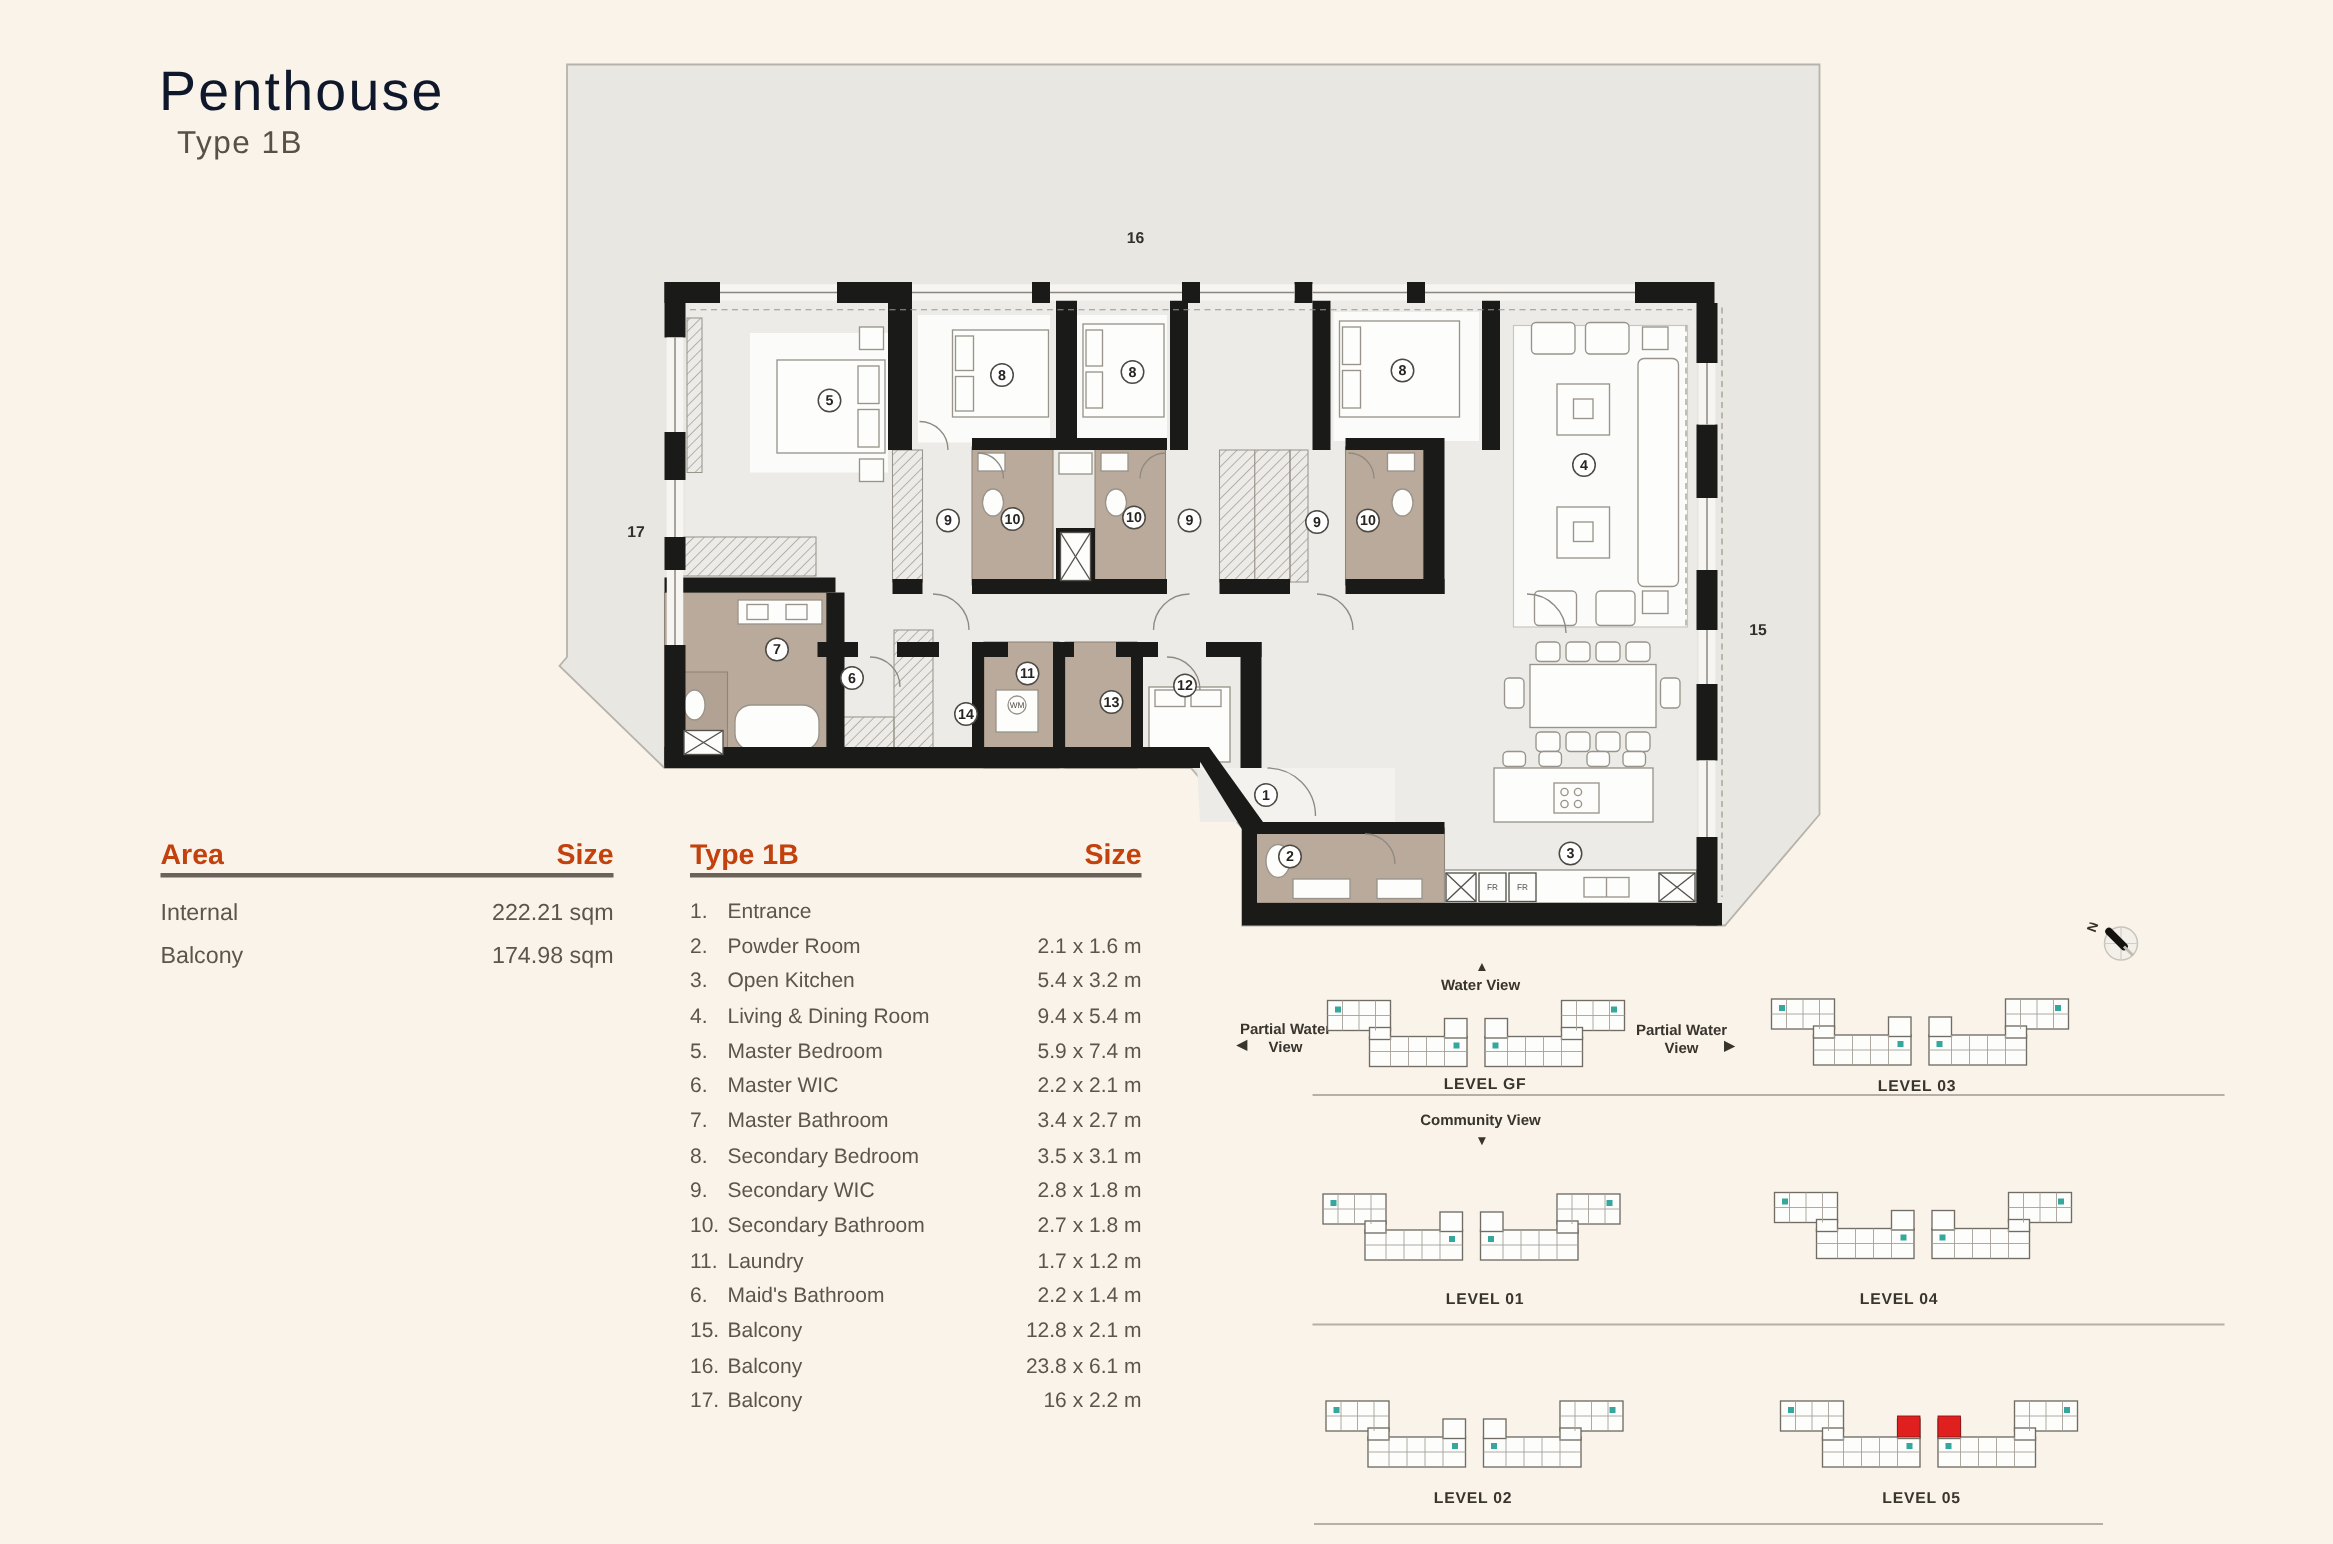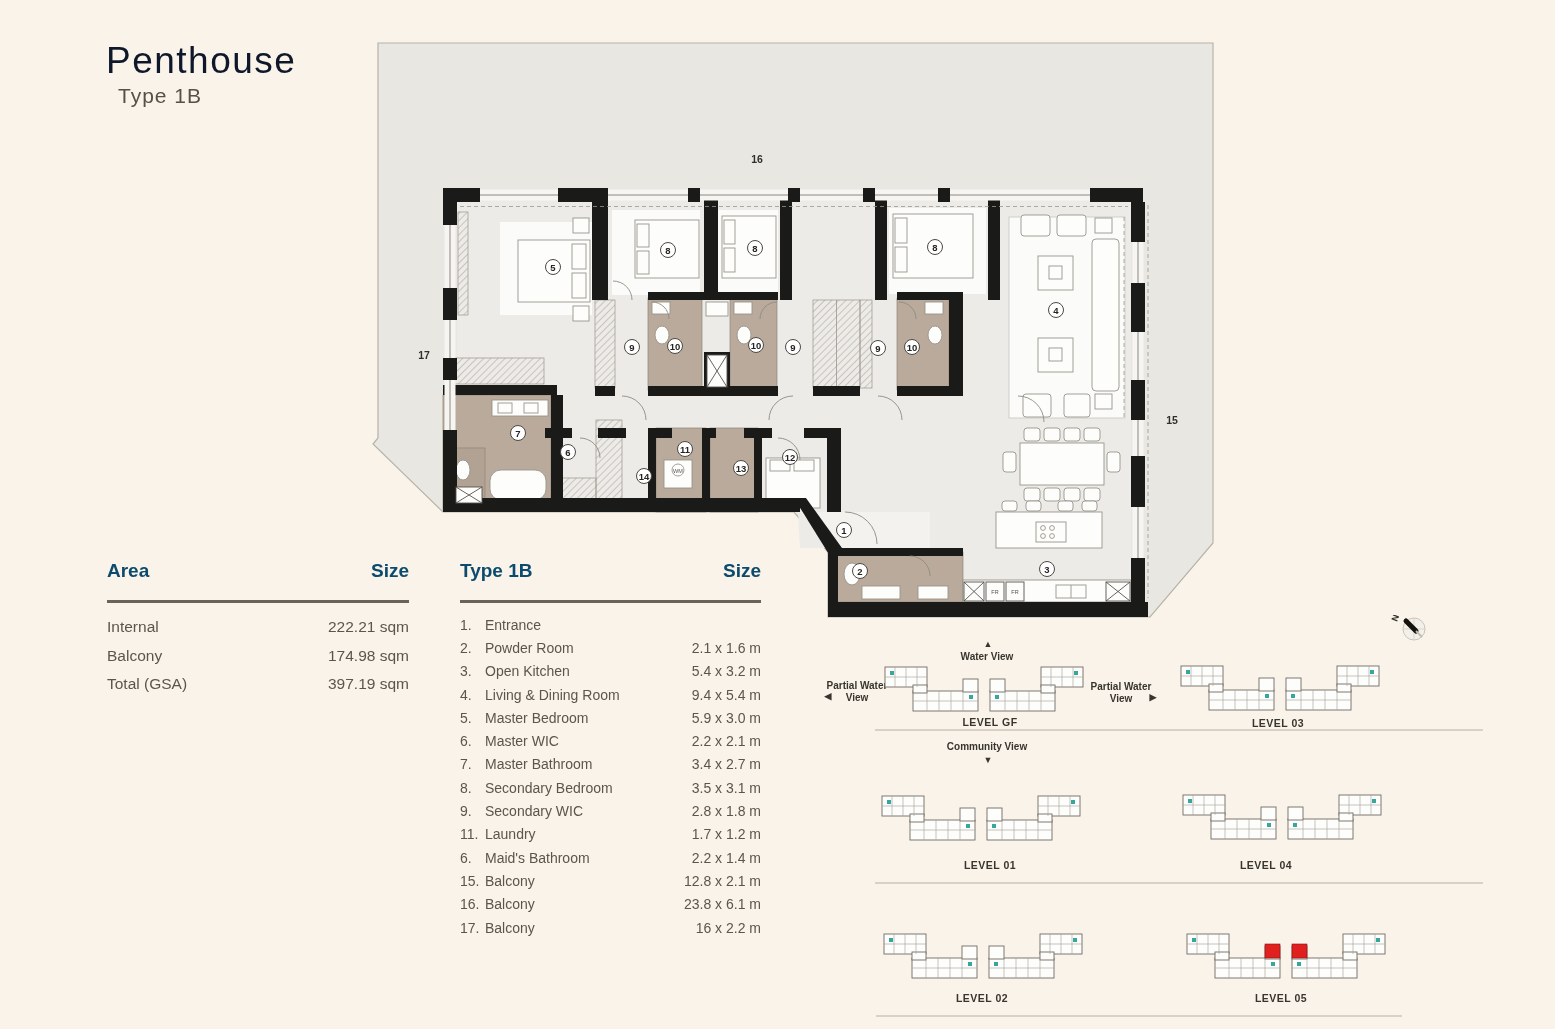--- a/index.html
+++ b/index.html
@@ -5,21 +5,21 @@
   html,body{margin:0;padding:0;}
   body{width:1555px;height:1029px;background:#f9f3e9;position:relative;overflow:hidden;
        font-family:"Liberation Sans",sans-serif;color:#565047;}
   .abs{position:absolute;}
   
   #title{left:106px;top:40px;font-size:37px;letter-spacing:1.5px;color:#0f172a;font-weight:400;}
   #subtitle{left:118px;top:84px;font-size:21px;letter-spacing:1px;color:#575046;}
   
   .tbl{display:flex;flex-direction:column;}
   .tbl-head{display:flex;justify-content:space-between;align-items:flex-end;
-            font-weight:bold;font-size:19px;color:#0c4a6e;padding-bottom:18px;}
+            font-weight:bold;font-size:19px;color:#c2410c;padding-bottom:0;}
   .tbl-rule{border-top:3.5px solid #6b6359;margin-bottom:10px;}
   .tbl-row{display:flex;align-items:center;}
   #area-table{left:107px;top:560px;width:302px;}
   #area-table .tbl-row{height:28.5px;font-size:15.5px;color:#5d554b;}
   #area-table .val{margin-left:auto;}
   #legend-table{left:460px;top:560px;width:301px;}
   #legend-table .tbl-row{height:23.3px;font-size:14px;color:#5d554b;}
   #legend-table .num{width:25px;}
   #legend-table .sz{margin-left:auto;}
   svg text{font-family:"Liberation Sans",sans-serif;}
@@ -37,24 +37,20 @@
   </div>
   <div class="tbl-rule"></div>
   <div class="tbl-row">
     <span>Internal</span>
     <span class="val">222.21 sqm</span>
   </div>
   <div class="tbl-row">
     <span>Balcony</span>
     <span class="val">174.98 sqm</span>
   </div>
-  <div class="tbl-row">
-    <span>Total (GSA)</span>
-    <span class="val">397.19 sqm</span>
-  </div>
 </div>
 
 <div class="abs tbl" id="legend-table">
   <div class="tbl-head">
     <span>Type 1B</span>
     <span>Size</span>
   </div>
   <div class="tbl-rule"></div>
   <div class="tbl-row">
       <span class="num">1.</span>
@@ -72,41 +68,46 @@
       <span class="sz">5.4 x 3.2 m</span>
     </div>
   <div class="tbl-row">
       <span class="num">4.</span>
       <span>Living &amp; Dining Room</span>
       <span class="sz">9.4 x 5.4 m</span>
     </div>
   <div class="tbl-row">
       <span class="num">5.</span>
       <span>Master Bedroom</span>
-      <span class="sz">5.9 x 3.0 m</span>
+      <span class="sz">5.9 x 7.4 m</span>
     </div>
   <div class="tbl-row">
       <span class="num">6.</span>
       <span>Master  WIC</span>
       <span class="sz">2.2 x 2.1 m</span>
     </div>
   <div class="tbl-row">
       <span class="num">7.</span>
       <span>Master Bathroom</span>
       <span class="sz">3.4 x 2.7 m</span>
     </div>
   <div class="tbl-row">
       <span class="num">8.</span>
       <span>Secondary Bedroom</span>
       <span class="sz">3.5 x 3.1 m</span>
     </div>
   <div class="tbl-row">
       <span class="num">9.</span>
       <span>Secondary WIC</span>
       <span class="sz">2.8 x 1.8 m</span>
+    </div>
+  <div class="tbl-row">
+      <span class="num">10.</span>
+      <span>Secondary Bathroom</span>
+      <span class="sz">2.7 x 1.8 m</span>
     </div>
   <div class="tbl-row">
       <span class="num">11.</span>
       <span>Laundry</span>
       <span class="sz">1.7 x 1.2 m</span>
     </div>
   <div class="tbl-row">
       <span class="num">6.</span>
       <span>Maid's Bathroom</span>
       <span class="sz">2.2 x 1.4 m</span>

